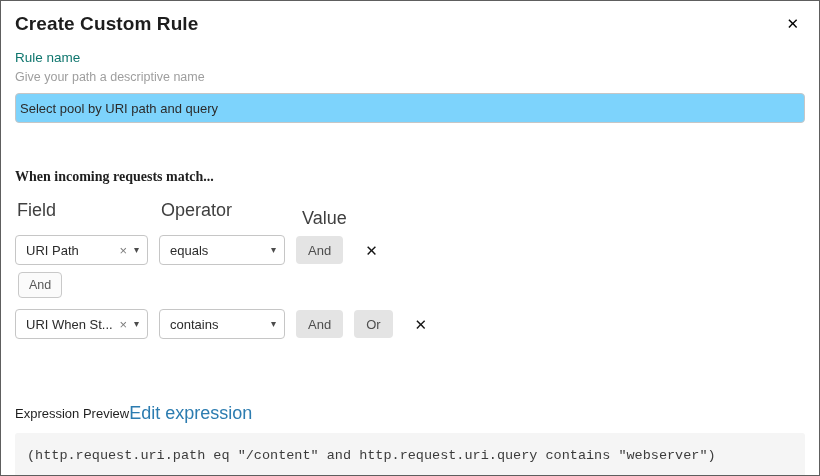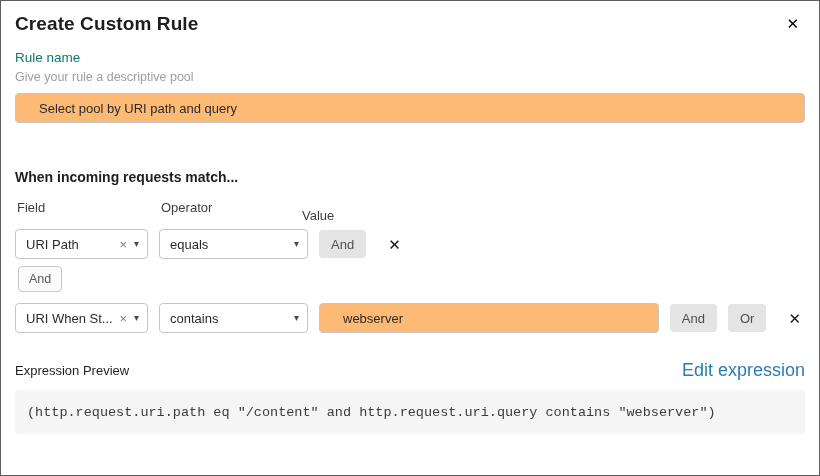--- a/index.html
+++ b/index.html
@@ -41,41 +41,42 @@
   .rule-name-section { margin-top: 15px; }
   .field-label { font-size: 13.5px; color: #0f766e; }
   .field-help { font-size: 12.5px; color: #9e9e9e; margin-top: 5px; }
 
   .text-input {
     display: block;
     width: 100%;
     height: 30px;
     border: 1px solid #c6c6c6;
     border-radius: 4px;
-    padding: 0 23px;
+    padding: 0 4px;
     font-size: 13px;
     color: #2b2b2b;
     font-family: "Liberation Sans", sans-serif;
     outline: none;
-    background: #fdba74;
+    background: #7dd3fc;
   }
   .rule-name-input { margin-top: 9px; }
 
   .match-heading {
     margin-top: 46px;
     font-size: 14px;
     font-weight: bold;
     color: #1f1f1f;
+    font-family: Liberation Serif, serif;
   }
 
   .col-labels {
     display: flex;
     gap: 11px;
     margin-top: 15px;
-    font-size: 13px;
+    font-size: 18px;
     color: #3f3f3f;
   }
   .col-labels .c1 { width: 133px; padding-left: 2px; }
   .col-labels .c2 { width: 130px; padding-left: 2px; }
   .col-labels .c3 { flex: 1; padding-left: 2px; margin-top: 8px; }
 
   .cond-row {
     display: flex;
     align-items: center;
     gap: 11px;
@@ -87,21 +88,21 @@
     border: 1px solid #c6c6c6;
     border-radius: 4px;
     background: #fff;
     display: flex;
     align-items: center;
     padding: 0 8px 0 10px;
     cursor: pointer;
     justify-content: space-between;
   }
   .field-select { width: 133px; }
-  .op-select { width: 149px; }
+  .op-select { width: 126px; }
   .select-box .sel-label {
     flex: 1;
     font-size: 13px;
     color: #2b2b2b;
     white-space: nowrap;
     overflow: hidden;
   }
   .select-box .clear-x {
     font-size: 13px;
     color: #7c7c7c;
@@ -150,24 +151,23 @@
     border-radius: 4px;
     font-size: 12.5px;
     color: #595959;
     font-family: "Liberation Sans", sans-serif;
     cursor: pointer;
     display: inline-block;
   }
 
   .expr-head {
     display: flex;
-    justify-content: space-between;
-    align-items: center;
-    margin-top: 27px;
-    gap: 39px;
+    justify-content: flex-start;
+    align-items: center;
+    margin-top: 64px;
   }
   .expr-label { font-size: 13px; color: #1f1f1f; }
   .edit-link {
     font-size: 18px;
     color: #2c7cb0;
     text-decoration: none;
     cursor: pointer;
   }
 
   .code-block {
@@ -189,21 +189,21 @@
 
   <div class="modal-header">
     <div class="modal-title">Create Custom Rule</div>
     <button class="close-btn">
       <span>✕</span>
     </button>
   </div>
 
   <div class="rule-name-section">
     <div class="field-label">Rule name</div>
-    <div class="field-help">Give your rule a descriptive pool</div>
+    <div class="field-help">Give your path a descriptive name</div>
     <input class="text-input rule-name-input" type="text" value="Select pool by URI path and query" style="">
   </div>
 
   <div class="match-heading">When incoming requests match...</div>
 
   <div class="col-labels">
     <div class="c1">Field</div>
     <div class="c2">Operator</div>
     <div class="c3">Value</div>
   </div>
@@ -231,21 +231,20 @@
   <div class="cond-row" style="margin-top:4px;">
     <div class="select-box field-select">
       <span class="sel-label">URI When St...</span>
       <span class="clear-x">×</span>
       <span class="caret">▾</span>
     </div>
     <div class="select-box op-select">
       <span class="sel-label">contains</span>
       <span class="caret">▾</span>
     </div>
-    <input class="text-input value-input" type="text" value="webserver" style="">
     <button class="gray-btn">And</button>
     <button class="gray-btn">Or</button>
     <button class="remove-btn">
       <span>✕</span>
     </button>
   </div>
 
   <div class="expr-head">
     <div class="expr-label">Expression Preview</div>
     <a class="edit-link">Edit expression</a>

